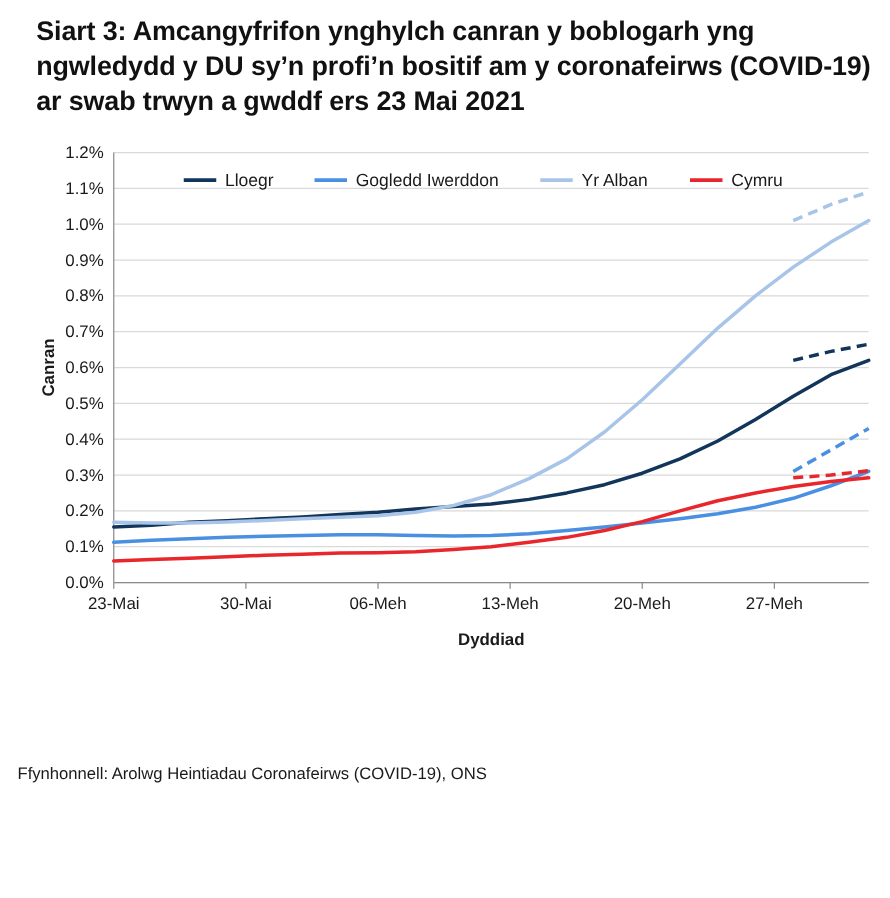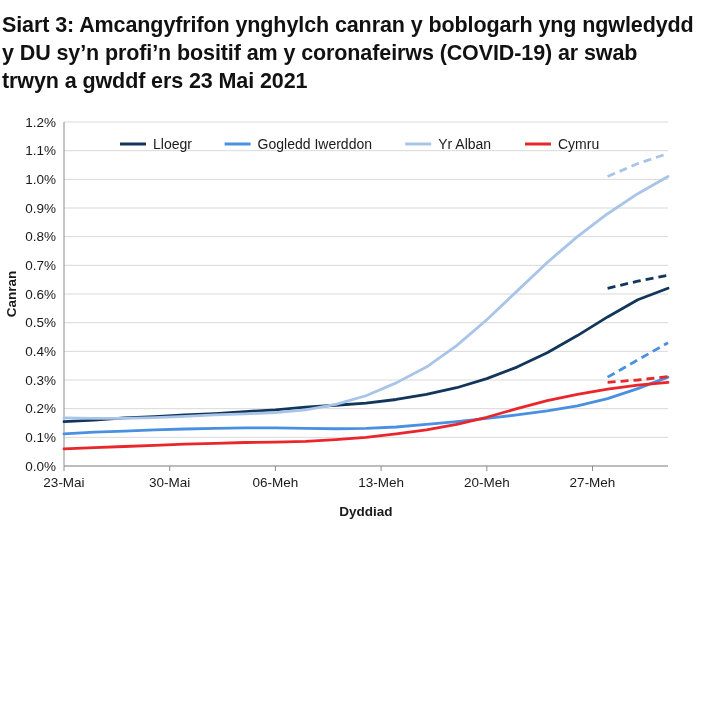--- a/index.html
+++ b/index.html
@@ -12,21 +12,21 @@
     background: #ffffff;
     font-family: "Liberation Sans", sans-serif;
     color: #1a1a1a;
     overflow: hidden;
   }
   .page {
     position: relative;
     width: 712px;
     height: 718px;
     box-sizing: border-box;
-    padding: 10px 14px 0 2px;
+    padding: 10px 14px 0 29px;
   }
   .chart-title {
     font-size: 21.5px;
     font-weight: bold;
     line-height: 1.30;
     letter-spacing: -0.1px;
     color: #111111;
     margin: 2px 0 0 0;
   }
   .chart-area {
@@ -131,15 +131,16 @@
         <line x1="222.6" x2="248.6" y1="40" y2="40" stroke="#4a90e2" stroke-width="3"></line>
         <text x="255.6" y="45" class="legend-text">Gogledd Iwerddon</text>
         <line x1="403.2" x2="429.2" y1="40" y2="40" stroke="#a8c4e8" stroke-width="3"></line>
         <text x="436.2" y="45" class="legend-text">Yr Alban</text>
         <line x1="523" x2="549" y1="40" y2="40" stroke="#e8262b" stroke-width="3"></line>
         <text x="556" y="45" class="legend-text">Cymru</text>
       </svg>
   </div>
 
   <div class="footnote">
+    <p class="src">Ffynhonnell: Arolwg Heintiadau Coronafeirws (COVID-19), ONS</p>
   </div>
 
 </div>
 
 </body></html>

